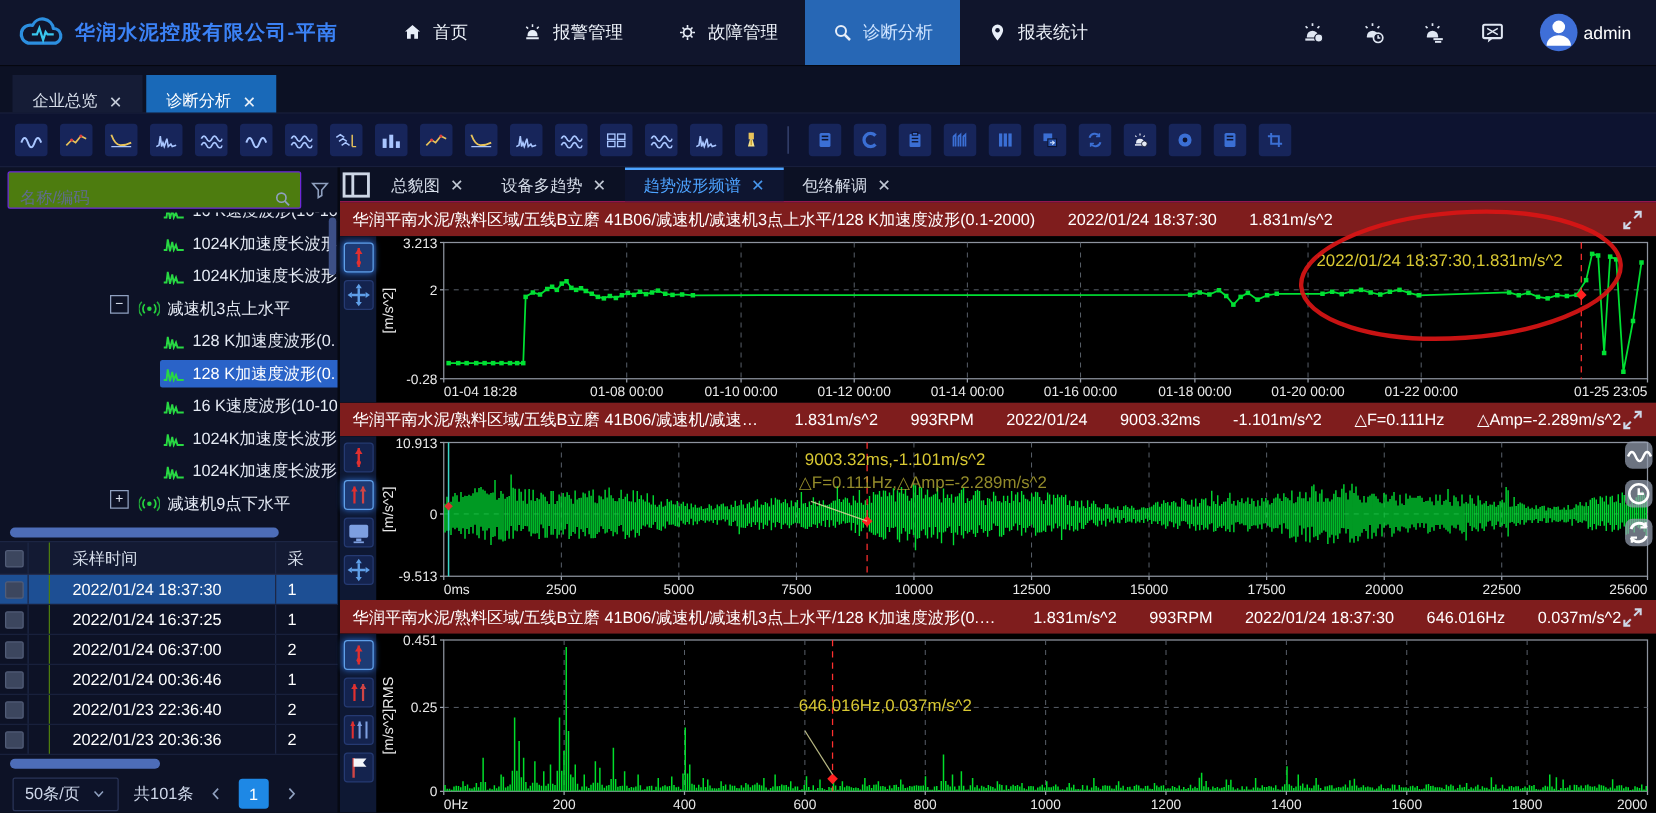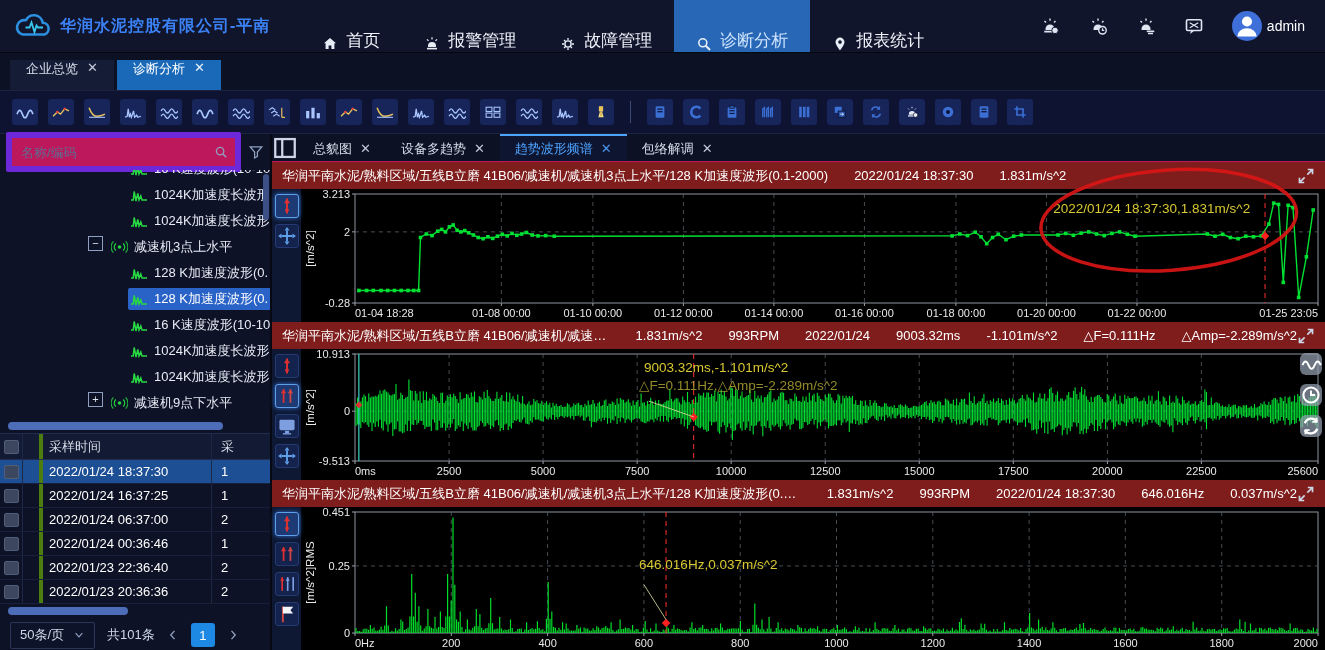--- a/index.html
+++ b/index.html
@@ -4,43 +4,43 @@
 <style>
   html,body{margin:0;padding:0}
   body{width:1325px;height:650px;overflow:hidden;background:#0a0e1e;color:#e6ebf5;
        font-family:"Liberation Sans","DejaVu Sans",sans-serif;-webkit-font-smoothing:antialiased}
   svg{display:block}
   
   .topbar{height:52px;background:#10152c;display:flex;align-items:center;border-bottom:1px solid #05070f}
   .logo{margin:0 6px 0 14px}
   .brand{font-size:16px;font-weight:bold;color:#3b82f6;margin-right:30px;letter-spacing:1px}
   .nav{display:flex;height:52px}
-  .nav-item{height:52px;display:flex;align-items:flex-end;gap:8px;padding:0 22px;font-size:17px;color:#eef3fa;cursor:pointer}
+  .nav-item{height:52px;display:flex;align-items:center;gap:8px;padding:0 22px;font-size:14px;color:#eef3fa;cursor:pointer}
   .nav-item .nicon{width:16px;height:16px;color:#e8eef8}
   .nav-item.active{background:#2767b5;color:#cfe4ff}
   .top-right{margin-left:auto;display:flex;align-items:center;gap:28px;padding-right:20px}
   .tr-icon{width:20px;height:20px;color:#dfe6f2;cursor:pointer}
   .userbox{display:flex;align-items:center;gap:5px;cursor:pointer}
   .avatar{width:30px;height:30px;border-radius:50%;background:#3f6fd8;display:flex;align-items:center;justify-content:center}
   .username{font-size:14px;color:#fff}
   
   .page-tabs{height:37px;background:#0c1124;display:flex;align-items:flex-end;padding-left:10px;gap:3px;border-bottom:1px solid #1b2340}
-  .ptab{height:30px;background:#151c36;color:#d8dfeb;font-size:13px;display:flex;align-items:flex-start;gap:9px;padding:0 16px;cursor:pointer}
+  .ptab{height:30px;background:#151c36;color:#d8dfeb;font-size:13px;display:flex;align-items:flex-end;gap:9px;padding:0 16px;cursor:pointer}
   .ptab.active{background:#1969b8;color:#fff}
   .ptab .x{font-size:13px;color:inherit;opacity:.9}
   
   .icon-toolbar{height:42px;background:#0d1330;display:flex;align-items:center;padding-left:12px;gap:10px;border-bottom:1px solid #1b2340}
   .tbi{width:26px;height:26px;border-radius:3px;background:#17255a;display:flex;align-items:center;justify-content:center;cursor:pointer}
   .tbi svg{width:18px;height:14px}
   .tb-sep{width:1px;height:22px;background:#3c4a78;margin:0 6px}
   
   .content{display:flex;height:518px}
   .left-panel{width:270px;background:#0d1226;border-right:2px solid #060913;display:flex;flex-direction:column;position:relative}
   .search-row{display:flex;align-items:center;margin:4px 6px;gap:7px;height:28px;flex:0 0 auto}
-  .search-box{flex:1;height:28px;background:#be185d;border:6px solid #6d28d9;display:flex;align-items:center;padding:0 7px;border-radius:2px}
+  .search-box{flex:1;height:28px;background:#4d7c0f;border:1px solid #6d28d9;display:flex;align-items:flex-end;padding:0 7px;border-radius:2px}
   .search-box input{flex:1;background:transparent;border:0;outline:0;color:#cfd8ea;font-size:13px;min-width:0}
   .search-box input::placeholder{color:#5f6c8e}
   .sicon{width:14px;height:14px;color:#8fa0bf;flex:0 0 auto;cursor:pointer}
   .funnel{width:16px;height:16px;color:#8fa0bf;cursor:pointer}
   
   .tree{flex:1;overflow:hidden;position:relative;font-size:13px}
   .tree-in{margin-top:-12px}
   .tree-item{height:26px;display:flex;align-items:flex-start;white-space:nowrap;cursor:pointer}
   .ti-body{display:flex;align-items:center;gap:6px;padding:2px 6px 2px 2px;border-radius:2px}
   .tree-item.selected .ti-body{background:#2a63c8;color:#fff}
@@ -49,21 +49,21 @@
   .vsb{position:absolute;right:1px;top:4px;width:6px;height:46px;border-radius:3px;background:#3c4f86}
   .hsb{height:8px;margin:2px 8px 3px 8px;flex:0 0 auto}
   .hsb .thumb{height:8px;width:215px;border-radius:4px;background:#4d6db8}
   
   .table-section{flex:0 0 auto;border-top:1px solid #222c4e;font-size:13px}
   .t-row{display:flex;align-items:center;height:23px;border-bottom:1px solid #18203c;color:#fff;cursor:pointer}
   .t-head{height:25px;background:#131a33;color:#d5dde9;border-bottom:1px solid #222c4e;cursor:default}
   .c-chk{width:22px;display:flex;justify-content:center}
   .chk{width:13px;height:12px;border-radius:2px;background:#3c465e;border:1px solid #525d78}
   .c-sp{width:16px;border-left:1px solid #1d2746;height:100%}
-  .c-time{width:162px;padding-left:6px;border-left:4px solid #4d7c0f;height:100%;display:flex;align-items:center}
+  .c-time{width:162px;padding-left:18px;border-left:1px solid #4d7c0f;height:100%;display:flex;align-items:center}
   .c-val{flex:1;padding-left:9px;border-left:1px solid #1d2746;height:100%;display:flex;align-items:center;overflow:hidden}
   .t-row.sel{background:#1d4f94}
   .t-hsb{height:8px;margin:3px 8px;display:flex}
   .t-hsb .thumb{height:8px;width:120px;border-radius:4px;background:#4d6db8}
   
   .pagination{height:34px;display:flex;align-items:center;gap:12px;padding:0 10px;font-size:13px;color:#cfd8ea}
   .psize{border:1px solid #2a3558;height:25px;padding:0 9px;display:flex;align-items:center;gap:9px;background:#0d1329;border-radius:2px;cursor:pointer}
   .pchev{width:12px;height:12px;color:#8fa0bf;cursor:pointer}
   .pnum{width:24px;height:24px;background:#1e88e5;color:#fff;border-radius:3px;display:flex;align-items:center;justify-content:center;cursor:pointer}
   

